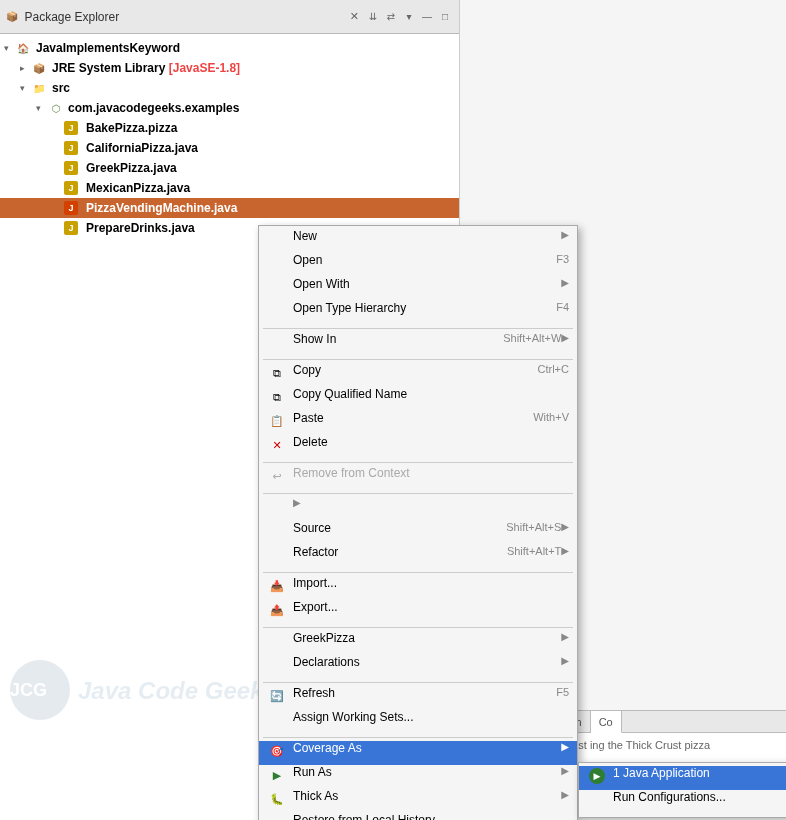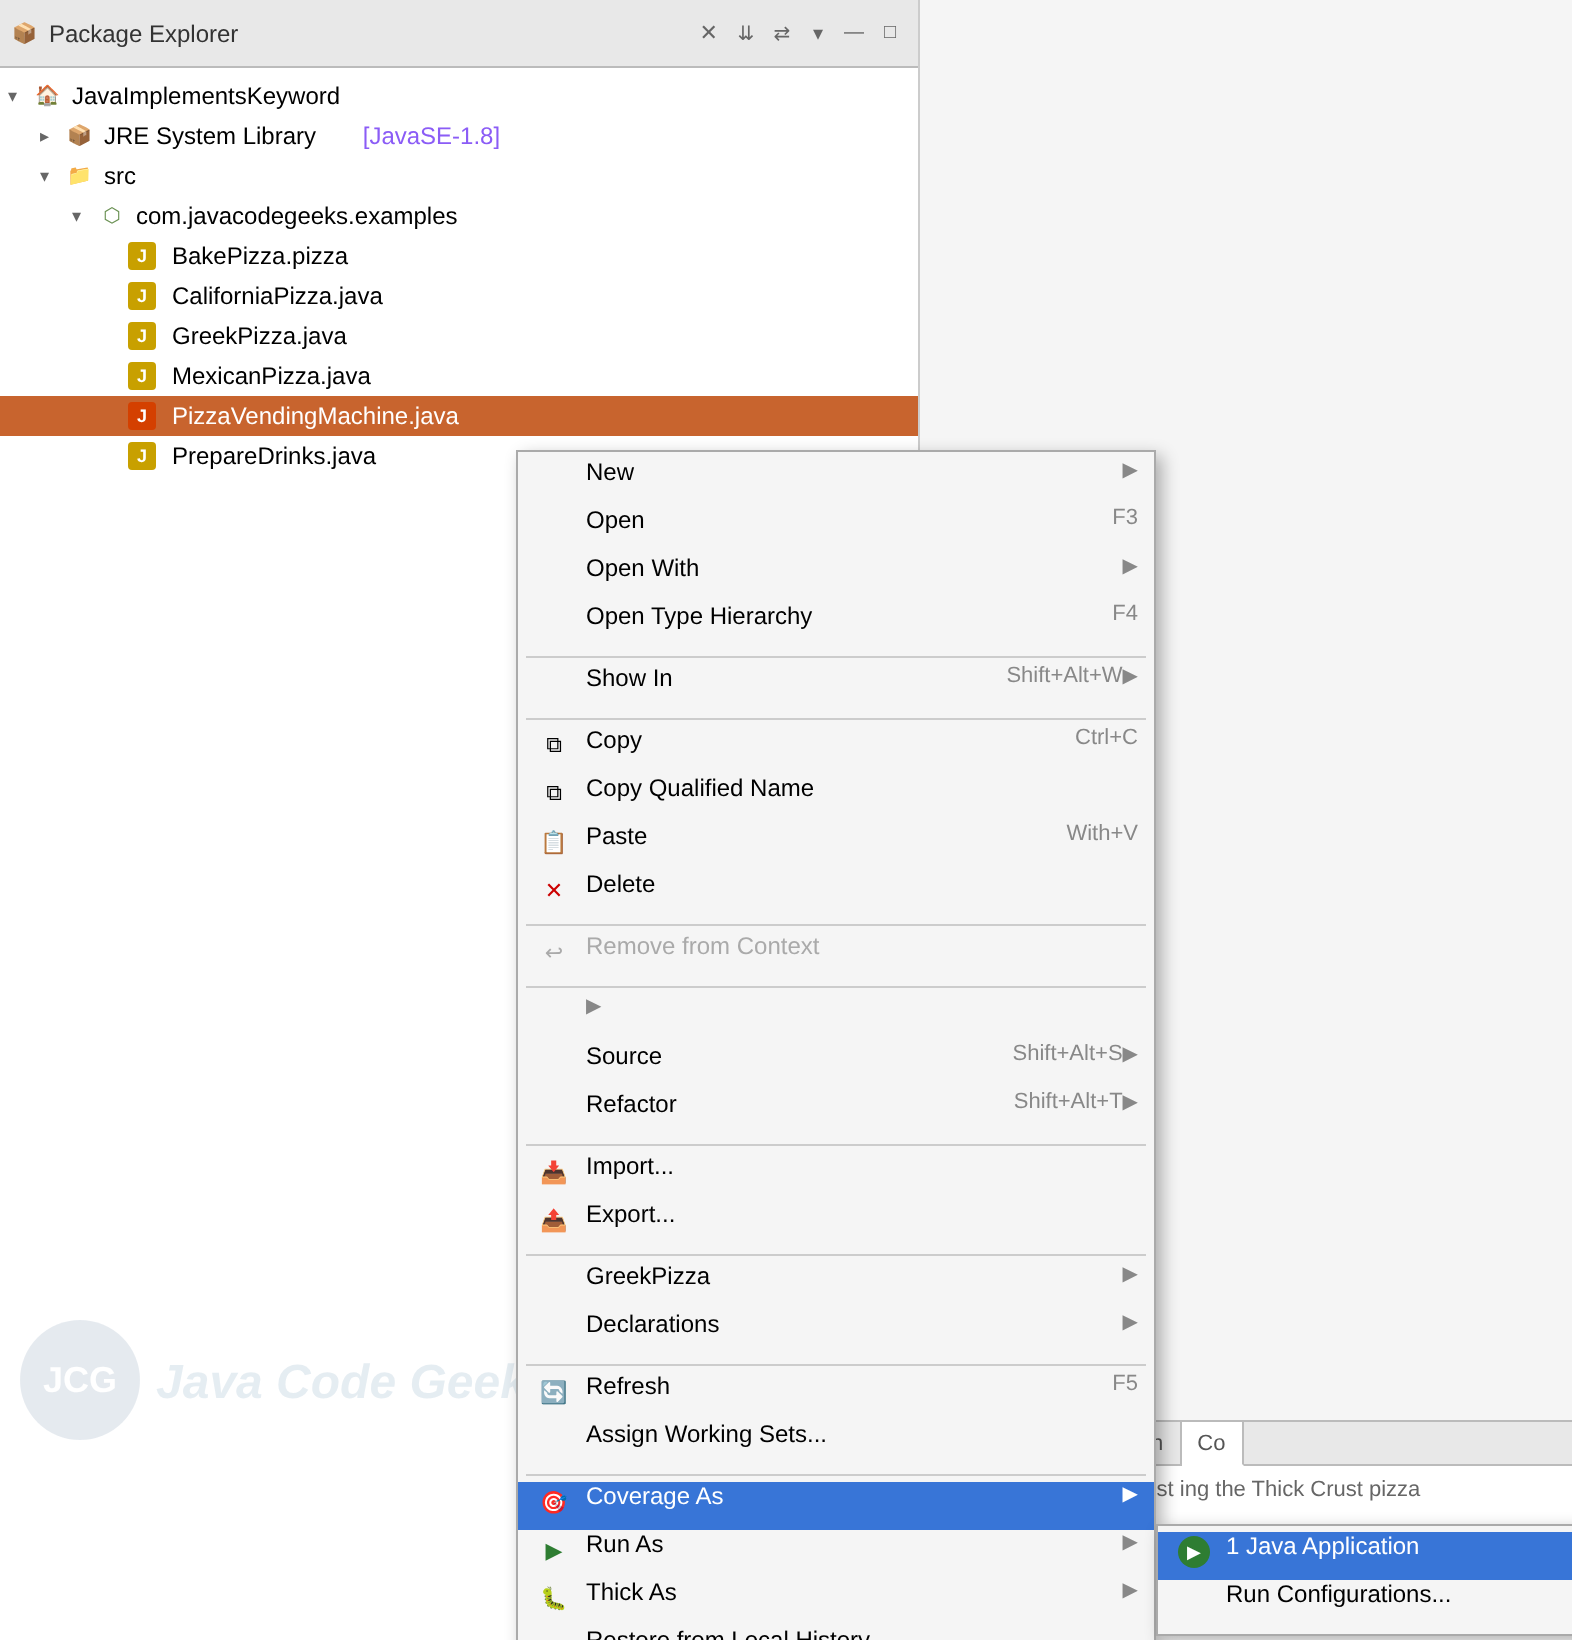--- a/index.html
+++ b/index.html
@@ -109,41 +109,41 @@
       display: inline-flex;
       align-items: center;
       justify-content: center;
       margin-right: 4px;
       flex-shrink: 0;
       font-size: 10px;
     }
 
     .tree-label {
       font-size: 12px;
+      font-weight: bold;
     }
 
     
     .watermark-area {
       position: absolute;
       bottom: 100px;
       left: 10px;
       opacity: 0.15;
       display: flex;
       align-items: center;
       gap: 8px;
     }
 
     .watermark-circle {
       width: 60px;
       height: 60px;
       border-radius: 50%;
       background: #5a7a9a;
       display: flex;
       align-items: center;
-      justify-content: center;
       color: white;
       font-size: 18px;
       font-weight: bold;
     }
 
     .watermark-text {
       font-size: 28px;
       font-weight: bold;
       color: #4a6a8a;
       font-style: italic;
@@ -317,21 +317,21 @@
 
       <div class="tree-item" style="padding-left:4px;">
         <span class="tree-arrow">▾</span>
         <span class="tree-icon" style="color:#a0522d;">🏠</span>
         <span class="tree-label">JavaImplementsKeyword</span>
       </div>
 
       <div class="tree-item" style="padding-left:20px;">
         <span class="tree-arrow">▸</span>
         <span class="tree-icon">📦</span>
-        <span class="tree-label">JRE System Library <span style="color:#8b5cf6;margin-left:20px;">[JavaSE-1.8]</span></span>
+        <span class="tree-label">JRE System Library <span style="color:#ef4444;">[JavaSE-1.8]</span></span>
       </div>
 
       <div class="tree-item" style="padding-left:20px;">
         <span class="tree-arrow">▾</span>
         <span class="tree-icon">📁</span>
         <span class="tree-label">src</span>
       </div>
 
       <div class="tree-item" style="padding-left:36px;">
         <span class="tree-arrow">▾</span>

